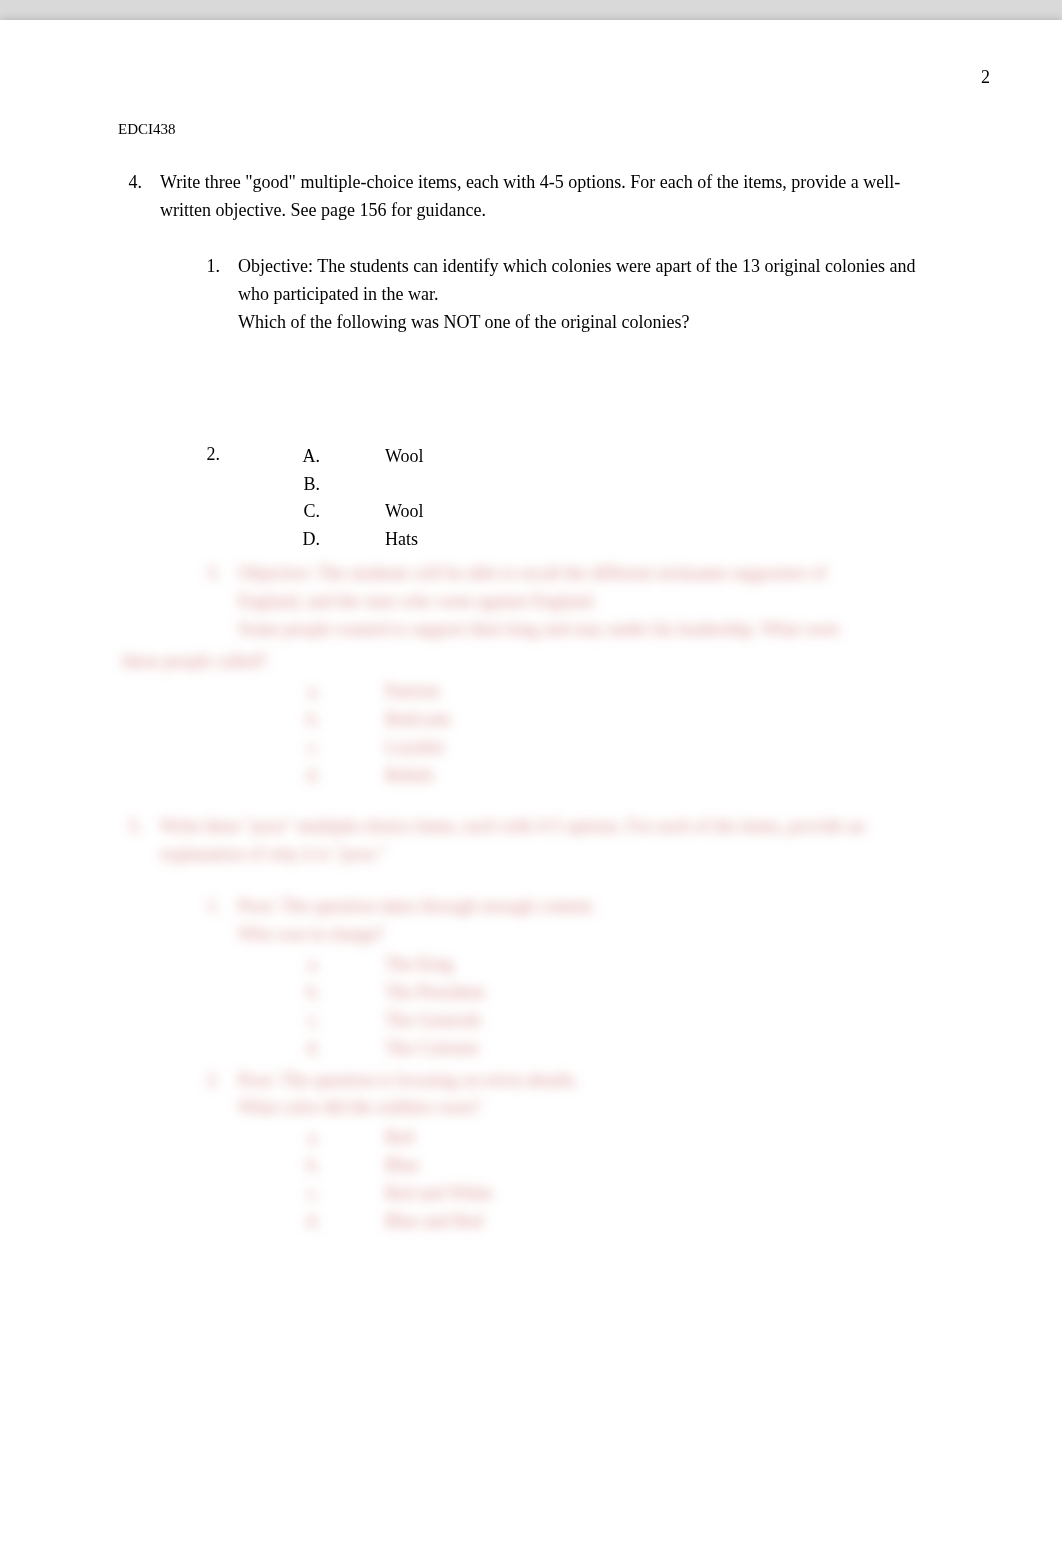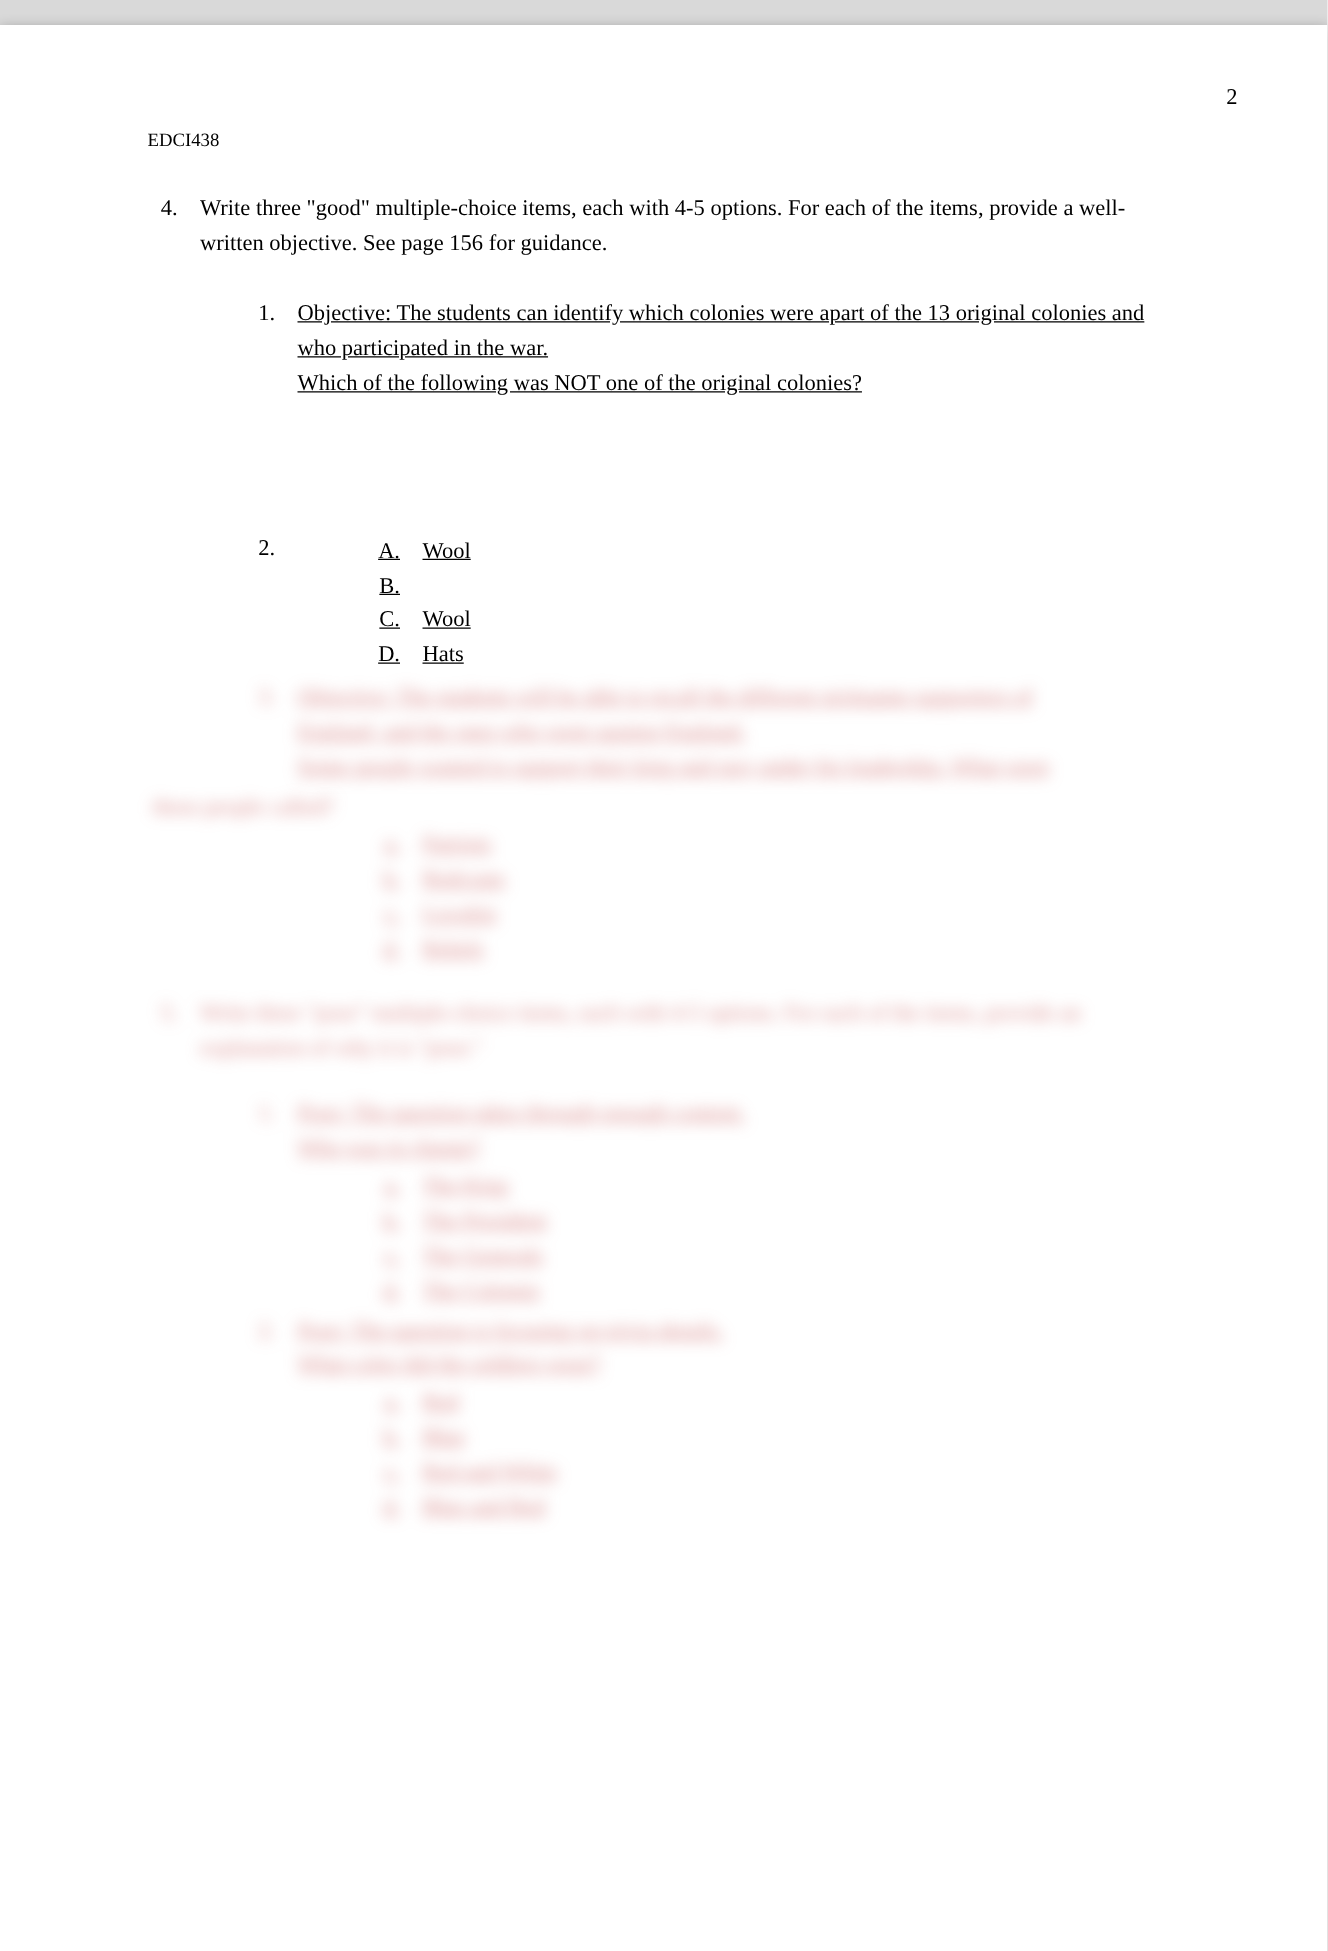--- a/index.html
+++ b/index.html
@@ -26,21 +26,21 @@
       line-height: 1.55;
     }
     .page-number {
       position: absolute;
       top: 44px;
       right: 72px;
       font-size: 18px;
     }
     .header-code {
       font-size: 15px;
-      margin-top: 30px;
+      margin-top: 46px;
       margin-bottom: 28px;
     }
     .outer-item {
       display: flex;
       margin-bottom: 18px;
     }
     .outer-num {
       width: 42px;
       flex-shrink: 0;
       text-align: right;
@@ -57,36 +57,36 @@
       margin-bottom: 4px;
     }
     .sub-num {
       width: 78px;
       flex-shrink: 0;
       text-align: right;
       padding-right: 18px;
     }
     .sub-content {
       flex: 1;
-      text-decoration: underline;
     }
     .opt-list {
       margin-top: 2px;
     }
     .opt-item {
       display: flex;
     }
     .opt-letter {
       width: 100px;
       flex-shrink: 0;
       text-align: right;
       padding-right: 18px;
     }
     .opt-text {
       flex: 1;
+      margin-left: 47px;
     }
     .spacer-medium {
       height: 100px;
     }
     .blur-heavy {
       filter: blur(6px);
       color: rgba(200, 90, 90, 0.7);
       user-select: none;
     }
     .blur-block {

